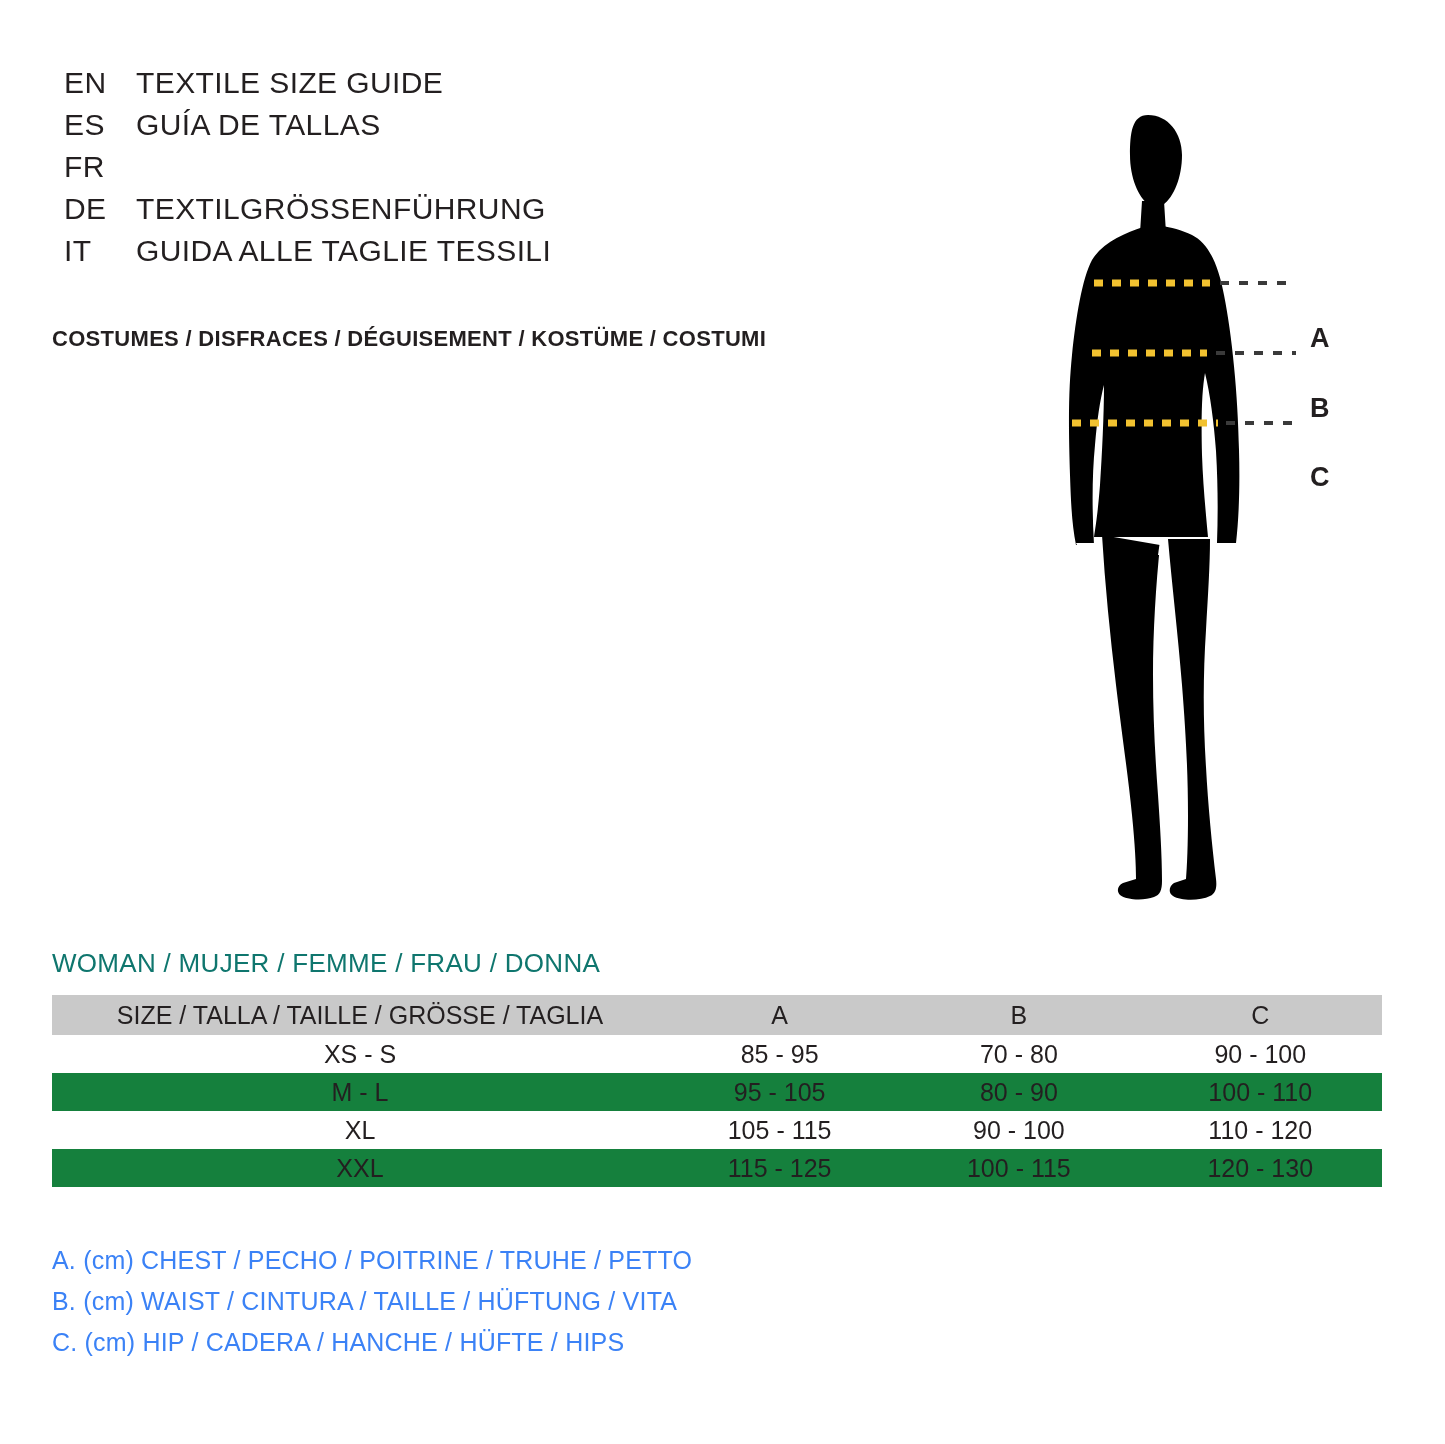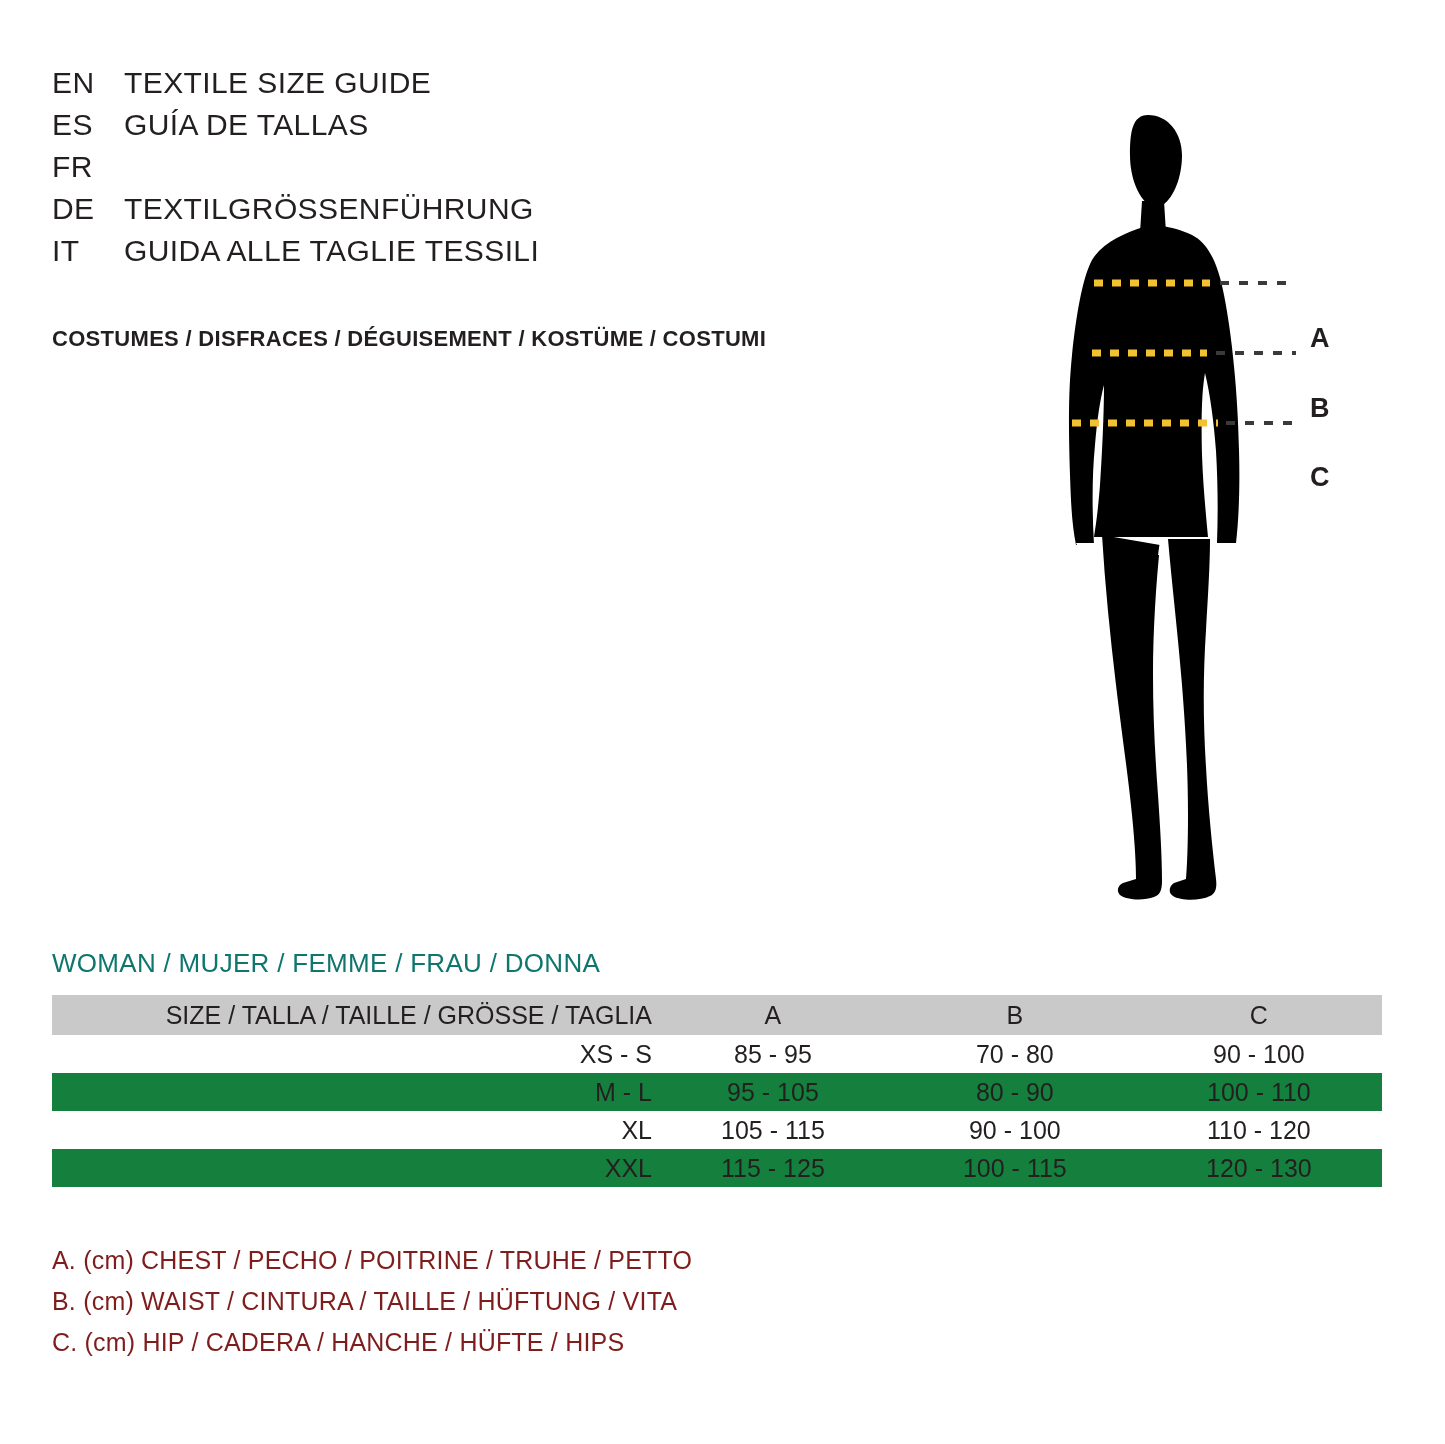--- a/index.html
+++ b/index.html
@@ -27,20 +27,21 @@
     display: flex;
     align-items: baseline;
     height: 42px;
     font-size: 30px;
     letter-spacing: 0.4px;
     white-space: nowrap;
   }
   .lang-code {
     width: 72px;
     flex: 0 0 72px;
+    margin-left: 12px;
   }
   .lang-text {
     flex: 1 1 auto;
   }
   .costumes-line {
     position: absolute;
     left: 52px;
     top: 326px;
     font-size: 22px;
     font-weight: bold;
@@ -93,21 +94,22 @@
   table.size-table th,
   table.size-table td {
     padding: 0;
     height: 38px;
     font-weight: normal;
     text-align: center;
     vertical-align: middle;
   }
   table.size-table th.col-size,
   table.size-table td.col-size {
-    text-align: right;
+    text-align: center;
+    padding-left: 8px;
     width: 600px;
   }
   table.size-table th {
     background: #c9c9c9;
     height: 40px;
   }
   tr.row-alt td {
     background: #15803d;
   }
   tr.row-plain td {
@@ -115,21 +117,21 @@
   }
 
   
   .legend {
     position: absolute;
     left: 52px;
     top: 1240px;
     font-size: 25px;
     line-height: 41px;
     letter-spacing: 0.2px;
-    color: #7f1d1d;
+    color: #3b82f6;
   }
   .legend div { white-space: nowrap; }
 </style>
 </head>
 <body>
 
 <div class="lang-block">
   <div class="lang-row">
     <span class="lang-code">EN</span>
     <span class="lang-text">TEXTILE SIZE GUIDE</span>

